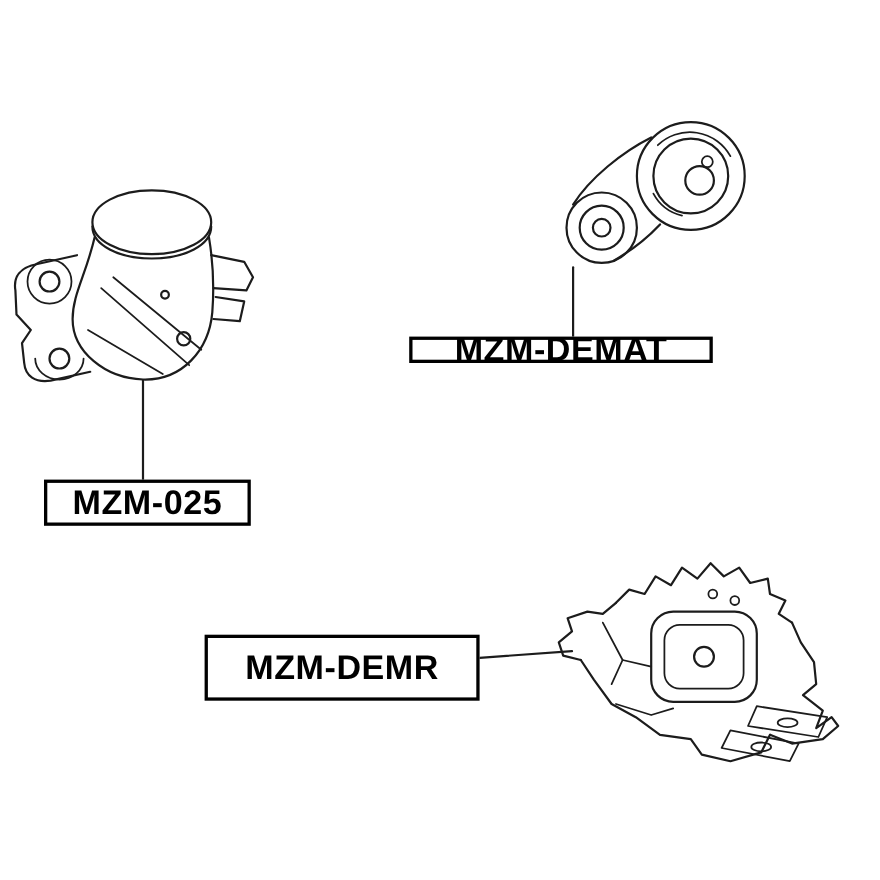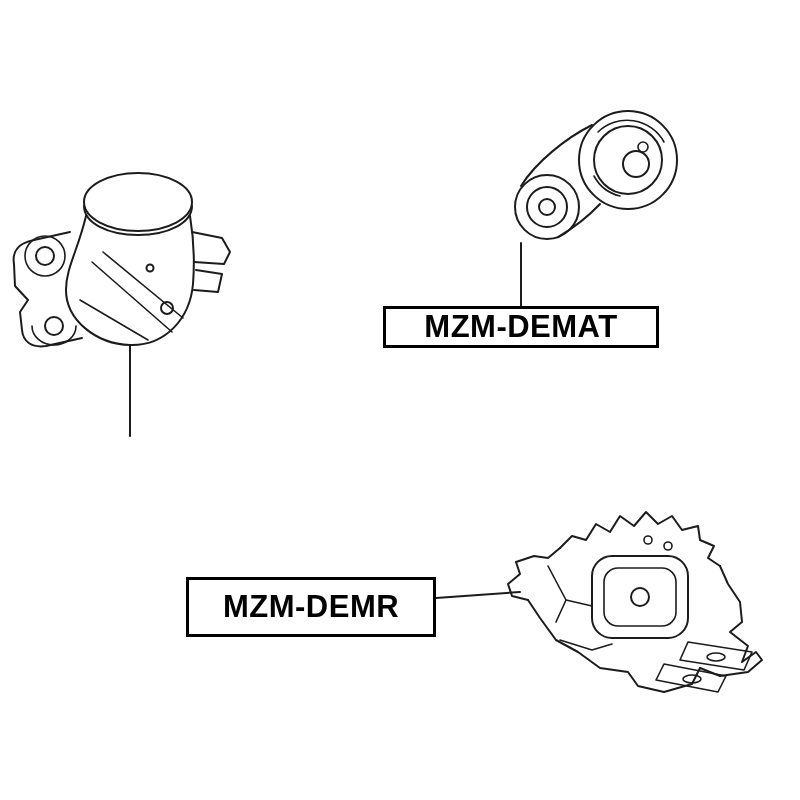--- a/index.html
+++ b/index.html
@@ -30,21 +30,21 @@
     display: flex;
     align-items: center;
     justify-content: center;
     font-weight: bold;
     font-size: 31px;
     letter-spacing: 0.5px;
     color: #000000;
     white-space: nowrap;
   }
   .label-mzm-025   { left: 40px;  top: 436px; width: 188px; height: 42px; }
-  .label-mzm-demat { left: 372px; top: 306px; width: 276px; height: 42px; margin-left: 11px; }
+  .label-mzm-demat { left: 372px; top: 306px; width: 276px; height: 24px; }
   .label-mzm-demr  { left: 186px; top: 577px; width: 250px; height: 60px; }
 </style>
 </head>
 <body>
 
 <div class="stage">
 
   <svg class="diagram-svg" viewBox="0 0 800 800" stroke="#1c1c1c" fill="none" stroke-width="2" stroke-linecap="round" stroke-linejoin="round">
 
     <g>
@@ -112,20 +112,23 @@
       <path d="M 548 566 L 566 600 L 556 622" stroke-width="1.6"></path>
       <path d="M 566 600 L 592 606" stroke-width="1.6"></path>
       <path d="M 560 640 L 592 650 L 612 644" stroke-width="1.6"></path>
       <circle cx="648" cy="540" r="4" stroke-width="1.6"></circle>
       <circle cx="668" cy="546" r="4" stroke-width="1.6"></circle>
     </g>
     <line x1="436" y1="598" x2="520" y2="592"></line>
 
   </svg>
 
+  <div class="part-label label-mzm-025">
+    <span>MZM-025</span>
+  </div>
 
   <div class="part-label label-mzm-demat">
     <span>MZM-DEMAT</span>
   </div>
 
   <div class="part-label label-mzm-demr">
     <span>MZM-DEMR</span>
   </div>
 
 </div>

